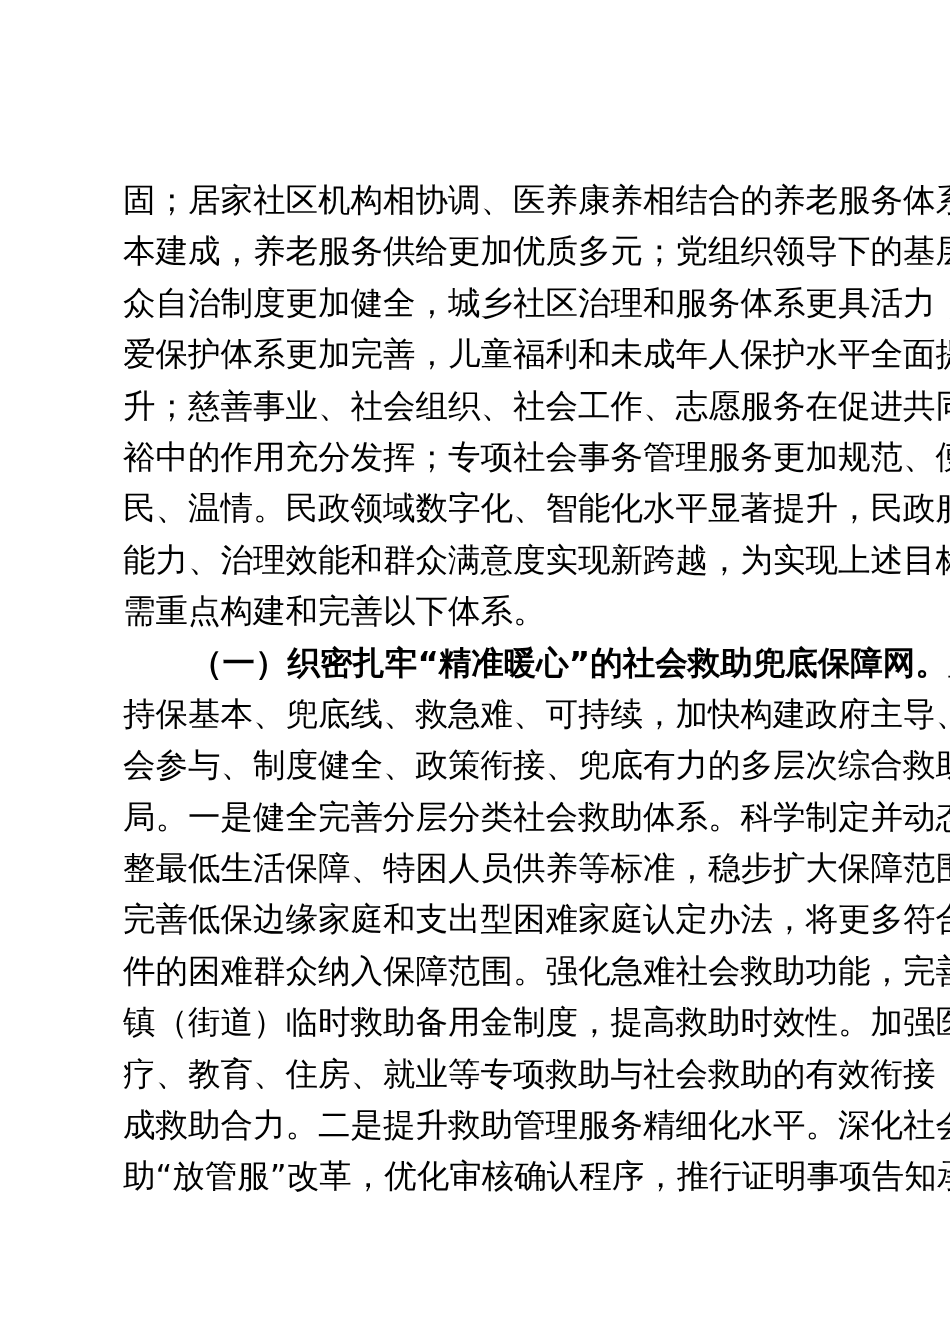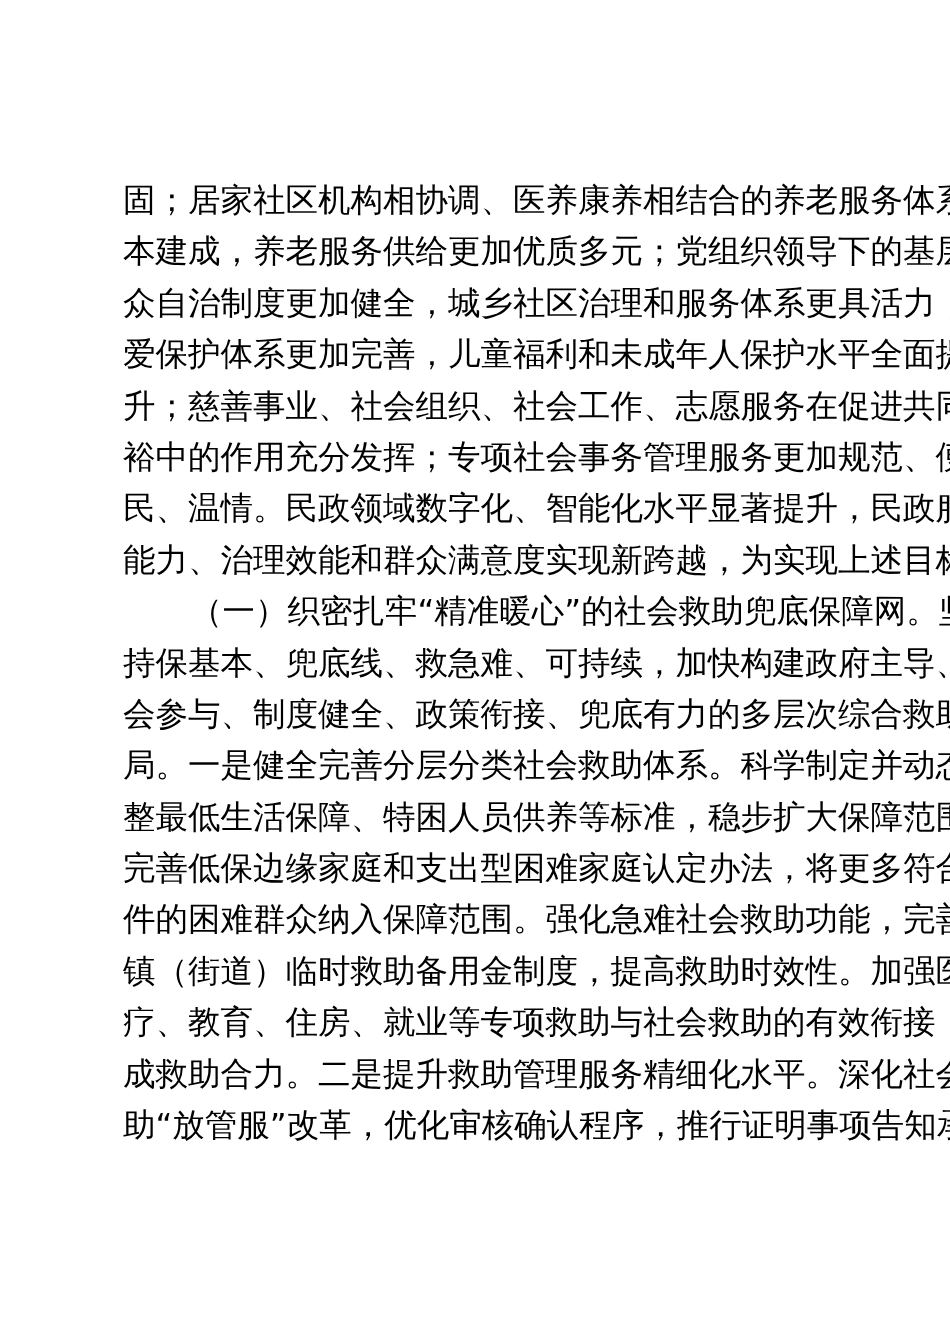--- a/index.html
+++ b/index.html
@@ -50,21 +50,21 @@
   .line.just > .ch {
     display: inline-block;
   }
 
   
   .line.last {
     display: block;
   }
 
   .bold {
-    font-weight: 400;
+    font-weight: 700;
   }
 
   .indent2 {
     padding-left: 67px;
   }
 
   
   .para { margin: 0; padding: 0; }
 </style>
 </head>
@@ -291,20 +291,21 @@
           <span class="ch">越</span>
           <span class="ch">，</span>
           <span class="ch">为</span>
           <span class="ch">实</span>
           <span class="ch">现</span>
           <span class="ch">上</span>
           <span class="ch">述</span>
           <span class="ch">目</span>
           <span class="ch">标</span>
         </div>
+      <div class="line last">需重点构建和完善以下体系。</div>
     </div>
 
     <div class="para">
       <div class="line last indent2"><span class="bold">（一）织密扎牢“精准暖心”的社会救助兜底保障网。</span><span>坚</span></div>
       <div class="line just">
           <span class="ch">持</span>
           <span class="ch">保</span>
           <span class="ch">基</span>
           <span class="ch">本</span>
           <span class="ch">、</span>

